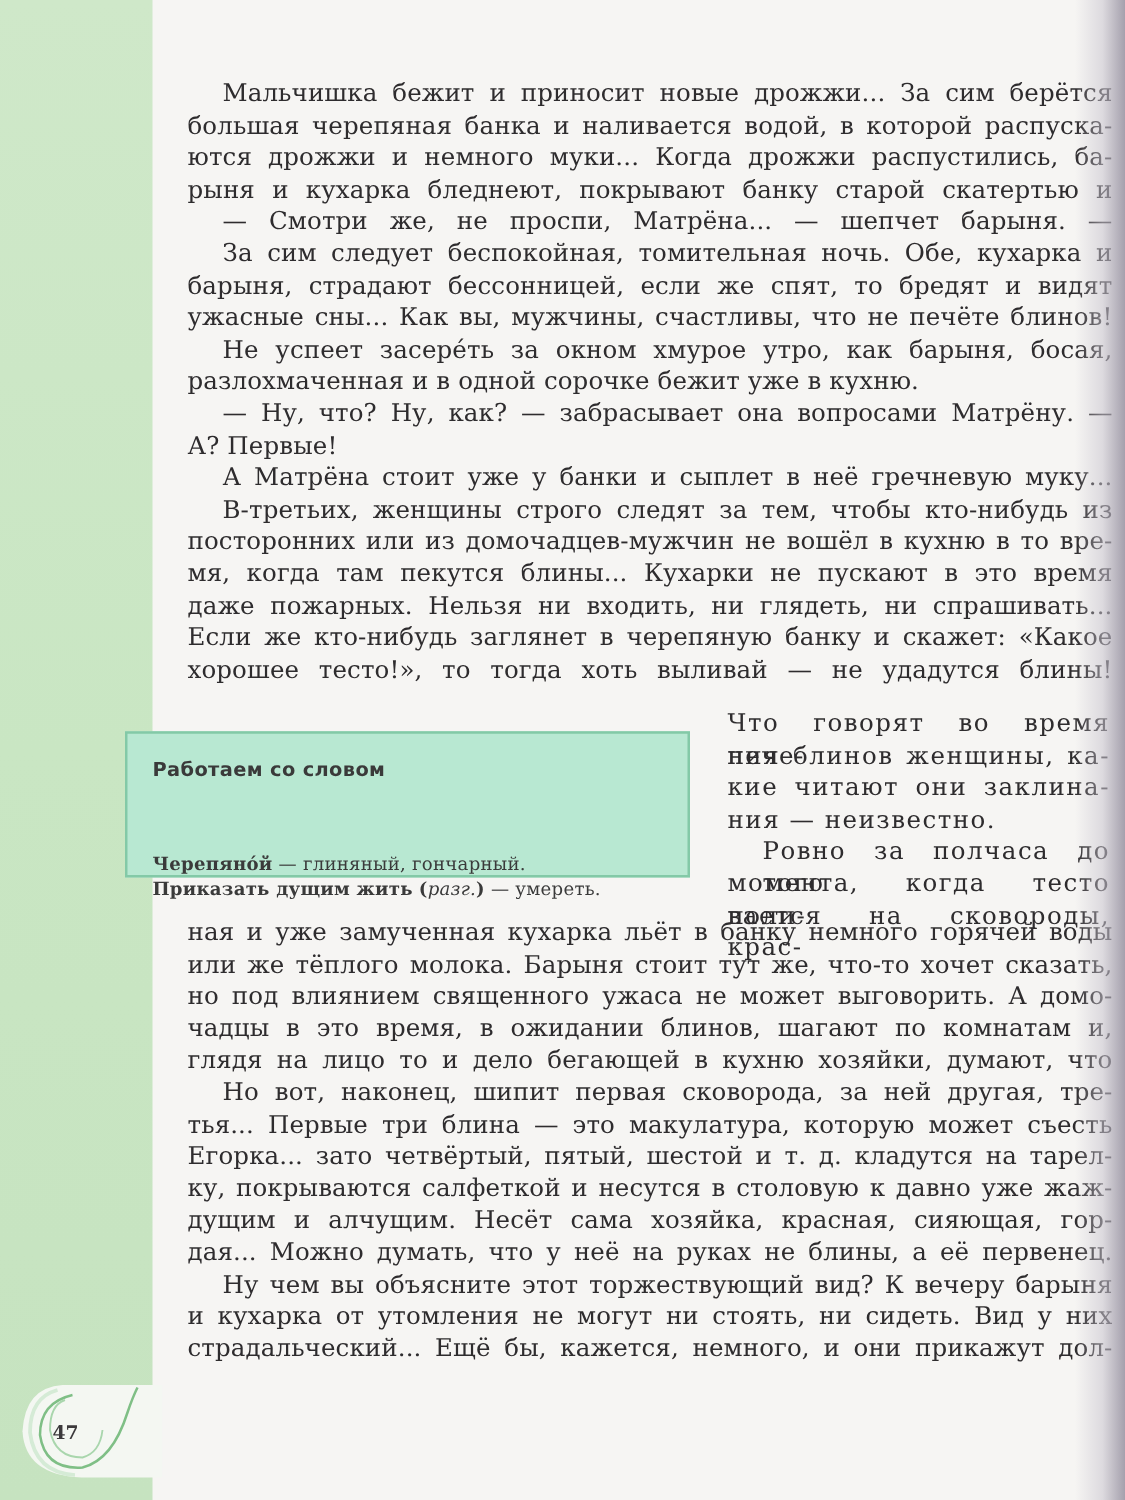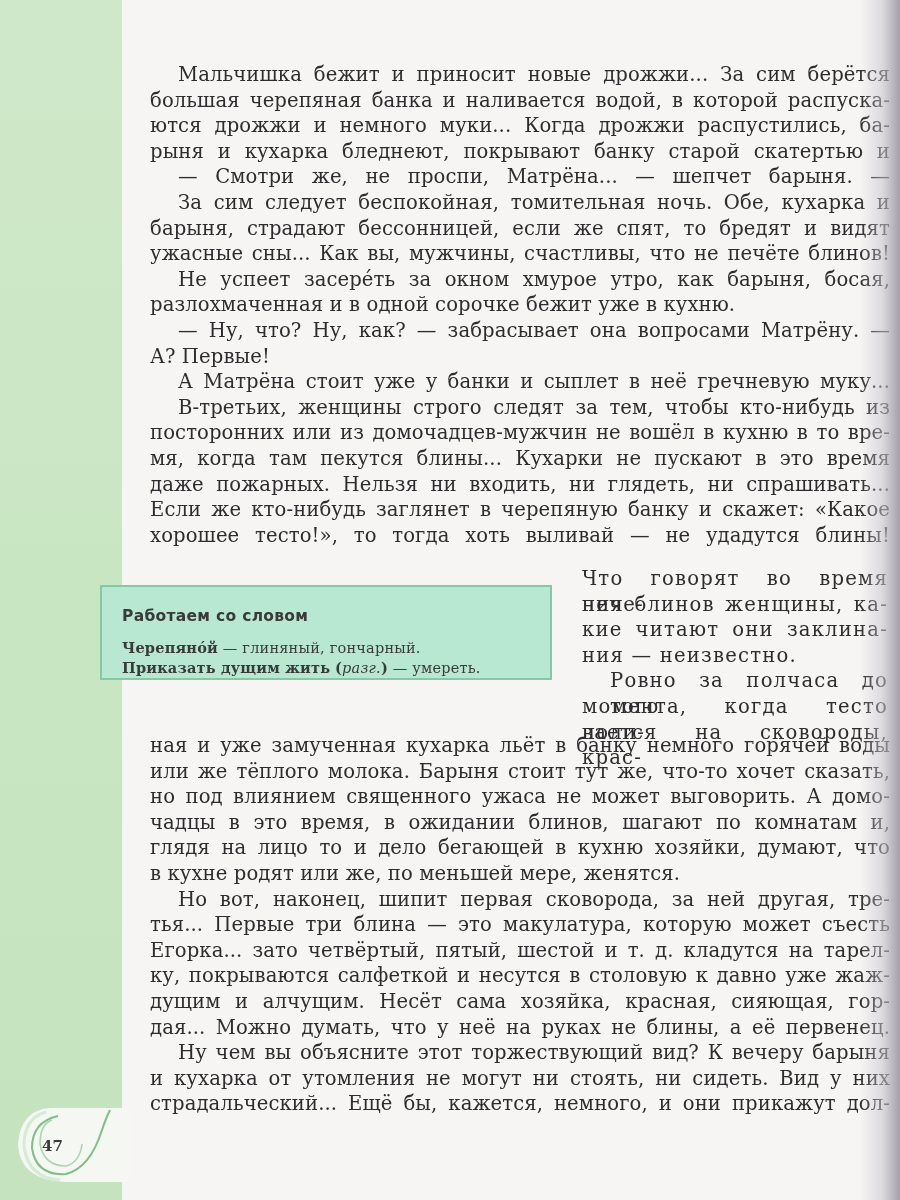--- a/index.html
+++ b/index.html
@@ -25,36 +25,37 @@
     }
     .line { white-space: pre; display: block; height: 25.6px; }
     .indent { padding-left: 28px; }
     .justify { text-align: justify; text-align-last: justify; white-space: normal; }
     .narrow-col {
       position: absolute; left: 582px; width: 306px;
       font-size: 19.6px; line-height: 25.6px;
       letter-spacing: 1.2px;
     }
     .vocab-box {
-      position: absolute; left: 100px; top: 585px; width: 452px; height: 95px;
+      position: absolute; left: 100px; top: 585px; width: 452px; height: 117px;
       background: #b8e8d2;
       border: 2px solid #83c9a7;
       box-sizing: border-box;
     }
     .vocab-title {
       position: absolute; left: 20px; top: 20px;
       font-family: "DejaVu Sans", "Liberation Sans", sans-serif;
       font-weight: bold; font-size: 15.5px; color: #3a3a3a;
       letter-spacing: 0.3px;
     }
     .vocab-entry {
       position: absolute; left: 20px;
       font-family: "DejaVu Serif", "Liberation Serif", serif;
       font-size: 14.5px; color: #3a3a3a; white-space: pre;
       letter-spacing: 0.2px;
+      margin-top: 44px;
     }
     .vocab-entry b { font-weight: bold; }
     .vocab-entry i { font-style: italic; }
     .page-ornament {
       position: absolute; left: 10px; top: 1100px; width: 120px; height: 90px;
     }
     .page-number {
       position: absolute; left: 42px; top: 1137px;
       font-family: "DejaVu Serif", "Liberation Serif", serif;
       font-size: 15px; font-weight: bold; color: #3c3a3c;
@@ -102,21 +103,20 @@
   <div class="vocab-entry" style="top:52px;"><b>Черепянóй</b><span> — </span><span>глиняный, гончарный.</span></div>
   <div class="vocab-entry" style="top:72px;"><b>Приказать дущим жить</b> <b>(</b><i>разг.</i><b>)</b><span> — </span><span>умереть.</span></div>
 </div>
 
 <div class="text-block" style="top:733px;">
   <span class="line justify">ная и уже замученная кухарка льёт в банку немного горячей воды</span>
   <span class="line justify">или же тёплого молока. Барыня стоит тут же, что-то хочет сказать,</span>
   <span class="line justify">но под влиянием священного ужаса не может выговорить. А домо-</span>
   <span class="line justify">чадцы в это время, в ожидании блинов, шагают по комнатам и,</span>
   <span class="line justify">глядя на лицо то и дело бегающей в кухню хозяйки, думают, что</span>
-  <span class="line">в кухне родят или же, по меньшей мере, женятся.</span>
   <span class="line justify indent">Но вот, наконец, шипит первая сковорода, за ней другая, тре-</span>
   <span class="line justify">тья... Первые три блина — это макулатура, которую может съесть</span>
   <span class="line justify">Егорка... зато четвёртый, пятый, шестой и т. д. кладутся на тарел-</span>
   <span class="line justify">ку, покрываются салфеткой и несутся в столовую к давно уже жаж-</span>
   <span class="line justify">дущим и алчущим. Несёт сама хозяйка, красная, сияющая, гор-</span>
   <span class="line justify">дая... Можно думать, что у неё на руках не блины, а её первенец.</span>
   <span class="line justify indent">Ну чем вы объясните этот торжествующий вид? К вечеру барыня</span>
   <span class="line justify">и кухарка от утомления не могут ни стоять, ни сидеть. Вид у них</span>
   <span class="line justify">страдальческий... Ещё бы, кажется, немного, и они прикажут дол-</span>
 </div>

